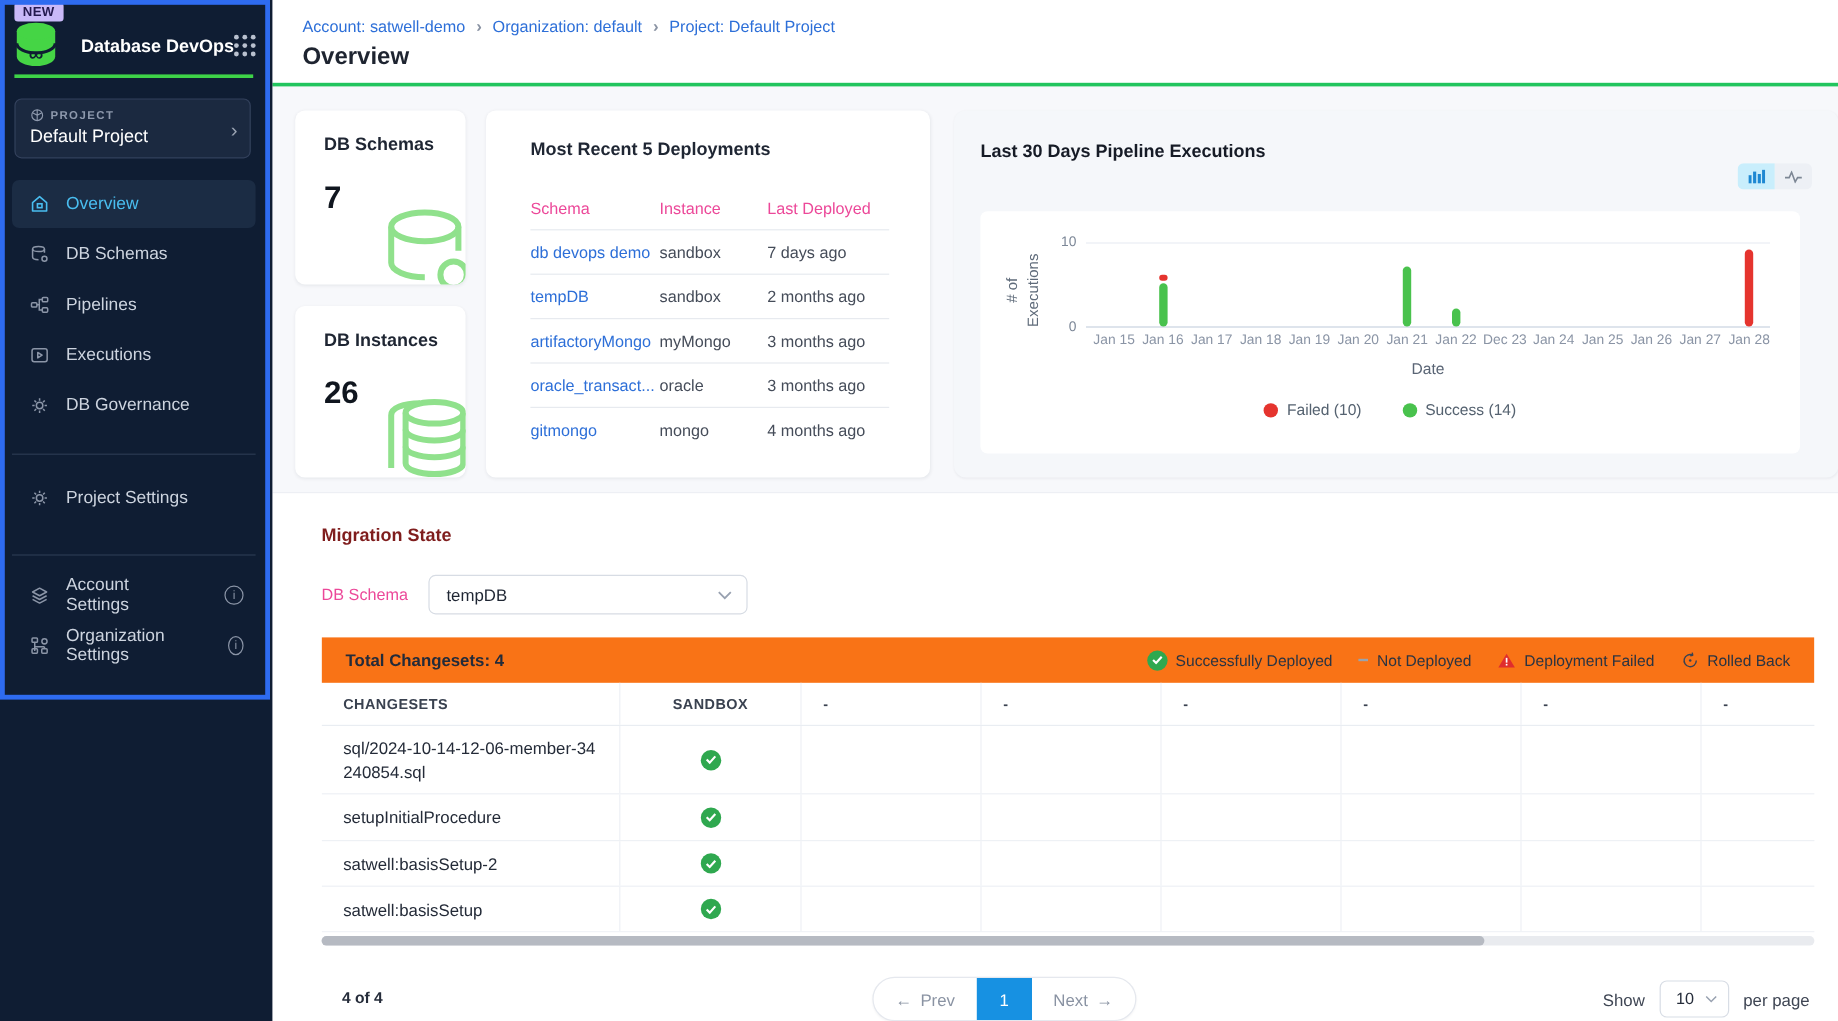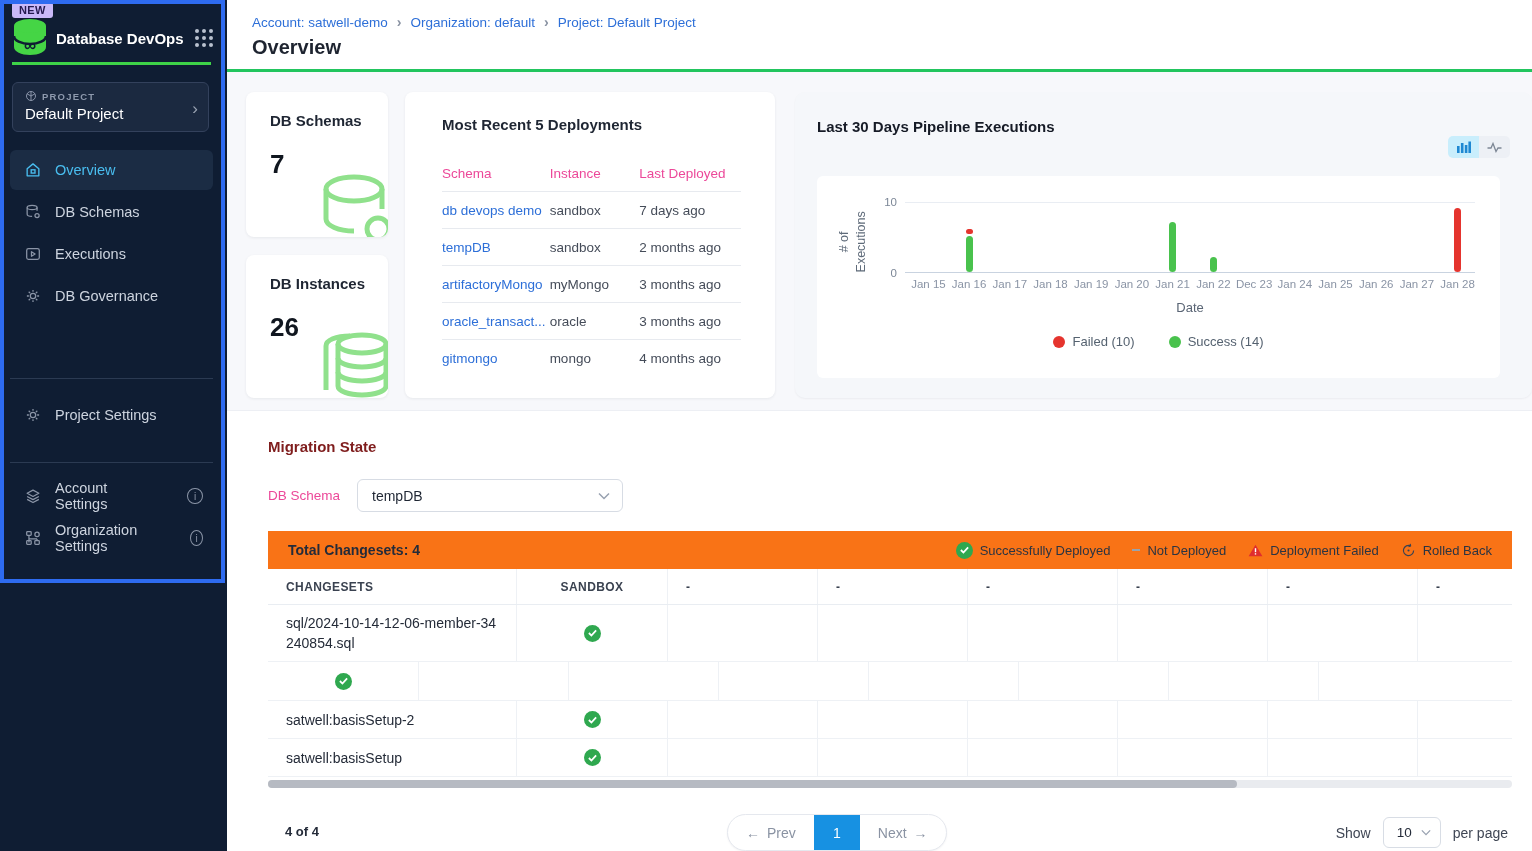--- a/index.html
+++ b/index.html
@@ -5,21 +5,21 @@
   * { margin:0; padding:0; box-sizing:border-box; font-family:"Liberation Sans",sans-serif; }
   html,body { background:#e8eaef; }
   .stage { position:relative; width:1532px; height:851px; background:#f7f8fb; overflow:hidden; }
 
   
   .sidebar { position:absolute; left:0; top:0; width:227px; height:851px; background:#0f1d33; z-index:5; }
   .inspect-border { position:absolute; left:0; top:0; width:225px; height:583px; border:4px solid #2e6bf0; pointer-events:none; z-index:60; }
   .new-badge { position:absolute; left:12px; top:2px; background:#c9b9f8; color:#241a4f; font-size:11px; font-weight:bold; padding:2px 7px; border-radius:3px; letter-spacing:.3px; }
   .side-head { position:absolute; left:0; top:14px; width:227px; height:48px; display:flex; align-items:center; padding:0 14px 0 10px; }
   .logo { width:40px; height:42px; flex:0 0 auto; }
-  .app-title { color:#fff; font-size:15px; font-weight:bold; margin-left:6px; flex:1; }
+  .app-title { color:#fff; font-size:15px; font-weight:bold; margin-left:6px; flex:1;text-align:right; }
   .grid-icon { display:grid; grid-template-columns:repeat(3,4px); grid-gap:3px; cursor:pointer; }
   .grid-icon i { width:4px; height:4px; border-radius:50%; background:#b9c1cf; }
   .green-rule { position:absolute; left:12px; top:62px; width:199px; height:3px; background:#3ed348; }
   .proj-box { position:absolute; left:12px; top:82px; width:197px; height:50px; background:#1b2940; border:1px solid #33415c; border-radius:6px; padding:7px 10px 0 12px; cursor:pointer; }
   .proj-label { display:flex; align-items:center; gap:5px; color:#8e99ad; font-size:9.5px; font-weight:bold; letter-spacing:1.2px; }
   .proj-name { color:#fff; font-size:15px; margin-top:3px; }
   .proj-chev { position:absolute; right:10px; top:16px; color:#9aa3b2; font-size:17px; }
   .nav { position:absolute; left:10px; top:150px; width:203px; }
   .nav-item { display:flex; align-items:center; gap:13px; height:40px; margin-bottom:2px; padding:0 10px 0 14px; border-radius:6px; color:#cdd4df; font-size:14.5px; cursor:pointer; }
   .nav-item svg { flex:0 0 auto; stroke:#8b95a7; }
@@ -159,20 +159,29 @@
       <div class="nav-item">
         <svg width="18" height="18" viewBox="0 0 20 20" fill="none" stroke-width="1.4">
             <ellipse cx="9" cy="5" rx="5.5" ry="2.4"></ellipse>
             <path d="M3.5 5 V12.5 c0 1.3 2.4 2.4 5.5 2.4 M14.5 5 V8.5"></path>
             <circle cx="14.5" cy="14" r="2.3"></circle>
           </svg>
         <span>DB Schemas</span>
       </div>
       <div class="nav-item">
         <svg width="18" height="18" viewBox="0 0 20 20" fill="none" stroke-width="1.4">
+            <rect x="2.5" y="8" width="5" height="4" rx="1"></rect>
+            <rect x="12.5" y="3.2" width="5" height="4" rx="1"></rect>
+            <rect x="12.5" y="12.8" width="5" height="4" rx="1"></rect>
+            <path d="M7.5 10 h2.2 M9.7 10 V5.2 h2.8 M9.7 10 V14.8 h2.8"></path>
+          </svg>
+        <span>Pipelines</span>
+      </div>
+      <div class="nav-item">
+        <svg width="18" height="18" viewBox="0 0 20 20" fill="none" stroke-width="1.4">
             <rect x="3" y="4" width="14" height="12" rx="2"></rect>
             <path d="M8.3 7.5 L12.3 10 L8.3 12.5 Z" stroke-linejoin="round"></path>
           </svg>
         <span>Executions</span>
       </div>
       <div class="nav-item">
         <svg width="18" height="18" viewBox="0 0 20 20" fill="none" stroke-width="1.4">
             <circle cx="10" cy="10" r="3"></circle>
             <path d="M10 3.2 V5.4 M10 14.6 V16.8 M3.2 10 H5.4 M14.6 10 H16.8 M5.2 5.2 L6.8 6.8 M13.2 13.2 L14.8 14.8 M14.8 5.2 L13.2 6.8 M6.8 13.2 L5.2 14.8"></path>
           </svg>
@@ -422,20 +431,21 @@
               </span>
             </div>
           <div class="td cx"></div>
             <div class="td cx"></div>
             <div class="td cx"></div>
             <div class="td cx"></div>
             <div class="td cx"></div>
             <div class="td cx"></div>
         </div>
         <div class="tbl-row" style="height:39px">
+          <div class="td c1">setupInitialProcedure</div>
           <div class="td c2 center">
               <span class="check">
                 <svg width="9" height="8" viewBox="0 0 10 8" fill="none" stroke="#fff" stroke-width="2">
                   <path d="M1 4 L3.8 6.8 L9 1"></path>
                 </svg>
               </span>
             </div>
           <div class="td cx"></div>
             <div class="td cx"></div>
             <div class="td cx"></div>

